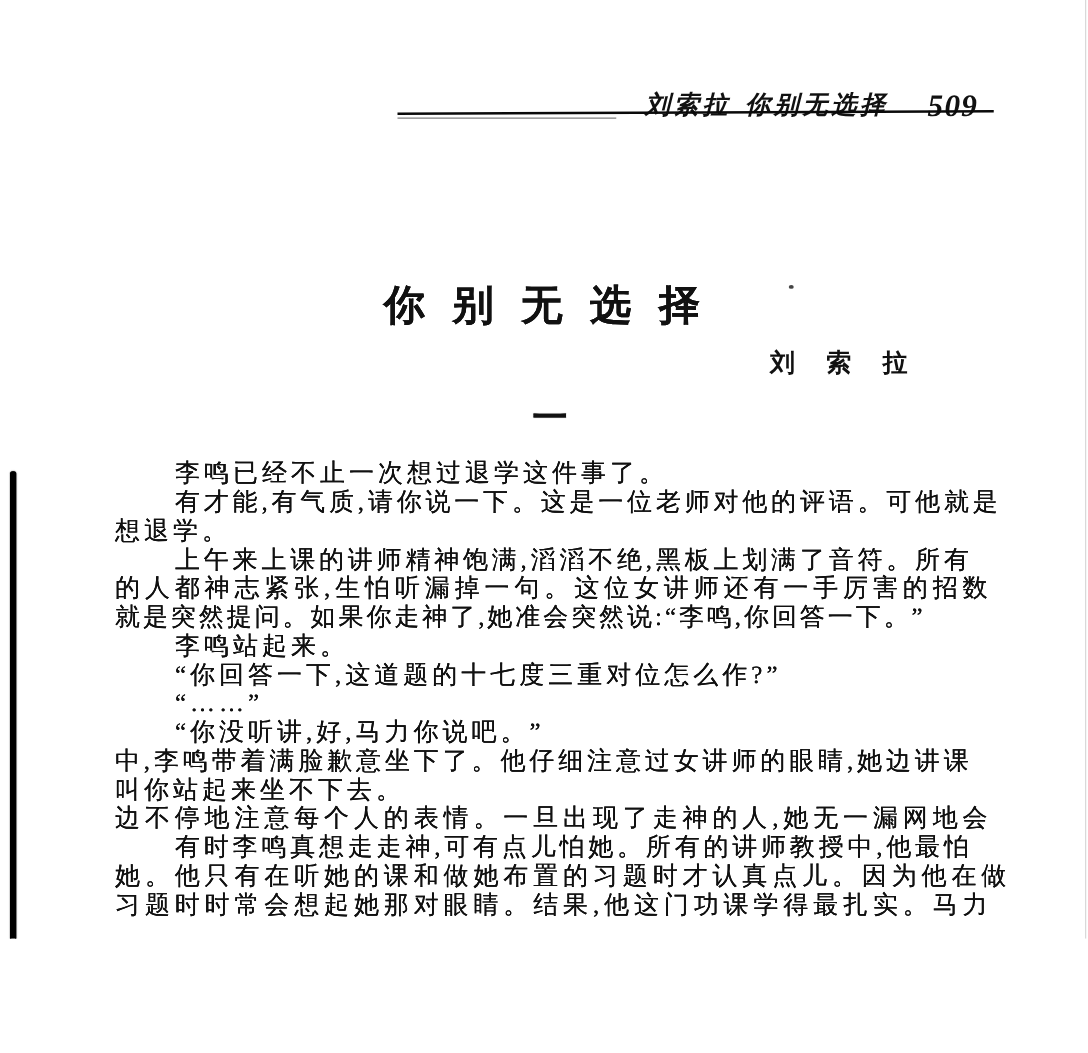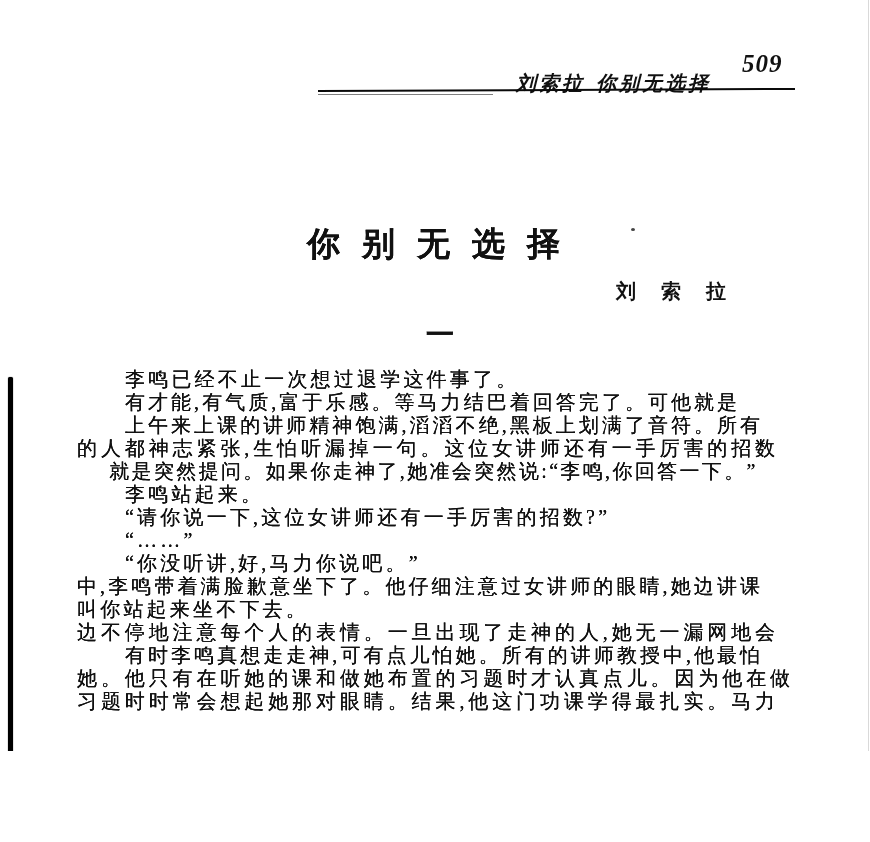--- a/index.html
+++ b/index.html
@@ -4,40 +4,40 @@
 <style>
   html,body{margin:0;padding:0;background:#fff;}
   .page{
     position:relative;width:870px;height:751px;background:#ffffff;overflow:hidden;
     font-family:"Liberation Serif","DejaVu Serif",serif;color:#111;
   }
   
   .running-head span{position:absolute;white-space:nowrap;}
   .rh-author{left:516px;top:70px;font-size:20px;font-weight:700;font-style:italic;letter-spacing:3px;}
   .rh-title{left:596px;top:70px;font-size:20px;font-weight:700;font-style:italic;letter-spacing:3px;}
-  .rh-page{left:742px;top:50px;font-size:25px;font-weight:700;font-style:italic;letter-spacing:1px;}
+  .rh-page{left:742px;top:72px;font-size:25px;font-weight:700;font-style:italic;letter-spacing:1px;}
   .head-rule{position:absolute;left:318px;top:90px;width:477px;height:2px;background:#0a0a0a;transform:rotate(-0.25deg);transform-origin:left center;}
   .head-rule-2{position:absolute;left:318px;top:94px;width:175px;height:1px;background:#3a3a3a;opacity:.65;}
   
   .doc-title{
     position:absolute;left:307px;top:226px;font-size:33px;line-height:36px;
     font-family:"Liberation Sans","DejaVu Sans",sans-serif;font-weight:700;
     letter-spacing:22px;white-space:nowrap;text-shadow:0 0 .5px #000;
   }
   .title-dot{position:absolute;left:631px;top:228px;width:4px;height:3px;background:#444;border-radius:50%;}
   .byline{
     position:absolute;left:616px;top:279px;font-size:20px;line-height:24px;
     font-weight:600;letter-spacing:25px;white-space:nowrap;
   }
   .section-num{
     position:absolute;left:426px;top:320px;font-size:28px;line-height:30px;
     font-weight:700;text-shadow:0 0 .6px #000;
   }
   
-  .body-text{position:absolute;left:77px;top:368px;width:713px;}
+  .body-text{position:absolute;left:92px;top:368px;width:713px;}
   .body-text .line{
     height:23px;line-height:23px;font-size:20px;white-space:nowrap;
     text-shadow:0 0 .45px #000;
   }
   .body-text .line.indent{padding-left:48px;}
   
   .scan-left-bar{position:absolute;left:8px;top:377px;width:5px;height:465px;background:#000;border-radius:2px;box-shadow:0 0 1px #000;}
   .scan-bottom-bar{position:absolute;left:8px;top:830px;width:862px;height:12px;background:#000;box-shadow:0 0 1px #000;}
   .scan-right-line{position:absolute;left:868px;top:0;width:1px;height:842px;background:#d9d9d9;}
 </style>
@@ -56,26 +56,27 @@
 
   <div class="doc-title">你别无选择</div>
   <div class="title-dot"></div>
 
   <div class="byline">刘索拉</div>
 
   <div class="section-num">一</div>
 
   <div class="body-text">
       <div class="line indent" style="letter-spacing: 3.2px;">李鸣已经不止一次想过退学这件事了。</div>
-      <div class="line indent" style="letter-spacing: 3.04px;">有才能,有气质,富于乐感。等马力结巴着回答完了。可他就是</div>
+      <div class="line indent" style="letter-spacing: 3.04px;">有才能,有气质,请你说一下。这是一位老师对他的评语。可他就是</div>
+      <div class="line" style="letter-spacing: 3.2px;">想退学。</div>
       <div class="line indent" style="letter-spacing: 3.04px;">上午来上课的讲师精神饱满,滔滔不绝,黑板上划满了音符。所有</div>
       <div class="line" style="letter-spacing: 3.9px;">的人都神志紧张,生怕听漏掉一句。这位女讲师还有一手厉害的招数</div>
-      <div class="line" style="letter-spacing: 2.35px; text-align: center;">就是突然提问。如果你走神了,她准会突然说:“李鸣,你回答一下。”</div>
+      <div class="line" style="letter-spacing: 2.35px;">就是突然提问。如果你走神了,她准会突然说:“李鸣,你回答一下。”</div>
       <div class="line indent" style="letter-spacing: 3.2px;">李鸣站起来。</div>
-      <div class="line indent" style="letter-spacing: 3.2px;">“请你说一下,这位女讲师还有一手厉害的招数?”</div>
+      <div class="line indent" style="letter-spacing: 3.2px;">“你回答一下,这道题的十七度三重对位怎么作?”</div>
       <div class="line indent" style="letter-spacing: 3.2px;">“……”</div>
       <div class="line indent" style="letter-spacing: 3.2px;">“你没听讲,好,马力你说吧。”</div>
       <div class="line" style="letter-spacing: 3.1px;">中,李鸣带着满脸歉意坐下了。他仔细注意过女讲师的眼睛,她边讲课</div>
       <div class="line" style="letter-spacing: 3.2px;">叫你站起来坐不下去。</div>
       <div class="line" style="letter-spacing: 3.9px;">边不停地注意每个人的表情。一旦出现了走神的人,她无一漏网地会</div>
       <div class="line indent" style="letter-spacing: 3.04px;">有时李鸣真想走走神,可有点儿怕她。所有的讲师教授中,他最怕</div>
       <div class="line" style="letter-spacing: 3.9px;">她。他只有在听她的课和做她布置的习题时才认真点儿。因为他在做</div>
       <div class="line" style="letter-spacing: 3.9px;">习题时时常会想起她那对眼睛。结果,他这门功课学得最扎实。马力</div>
     </div>
 

